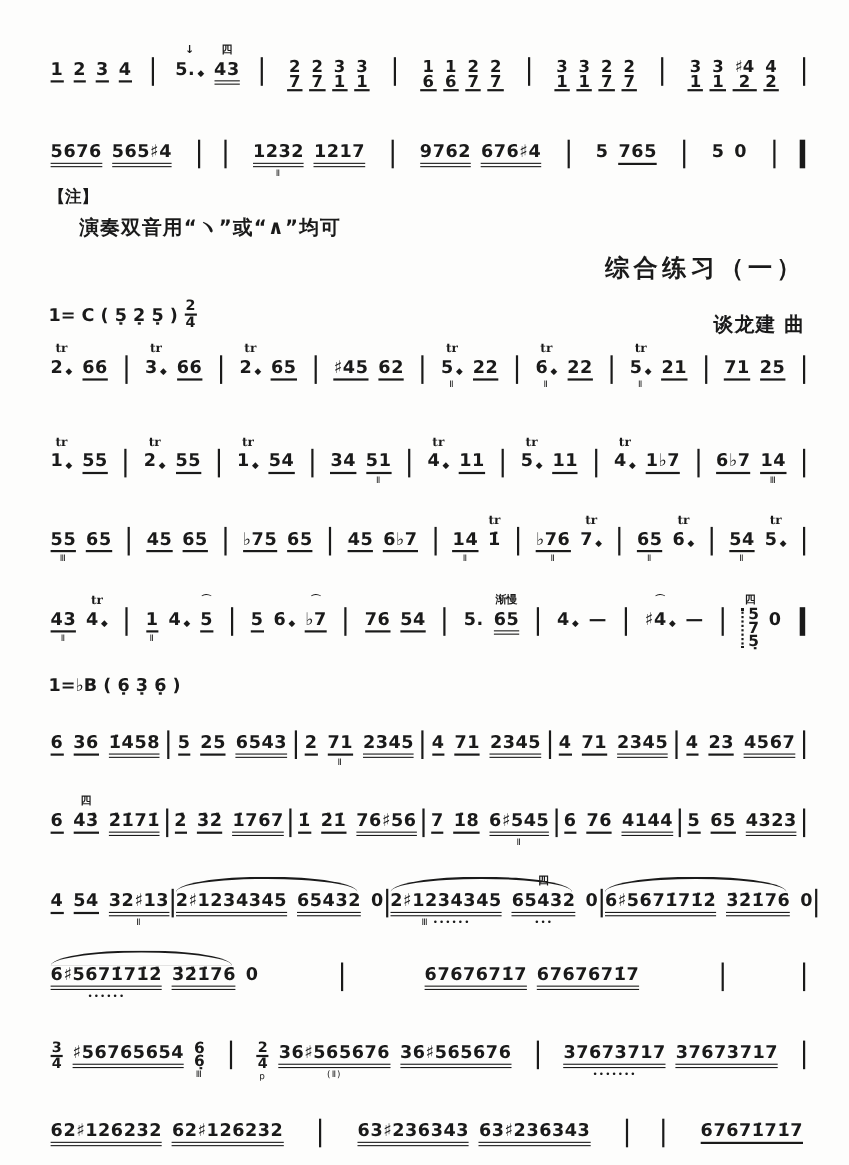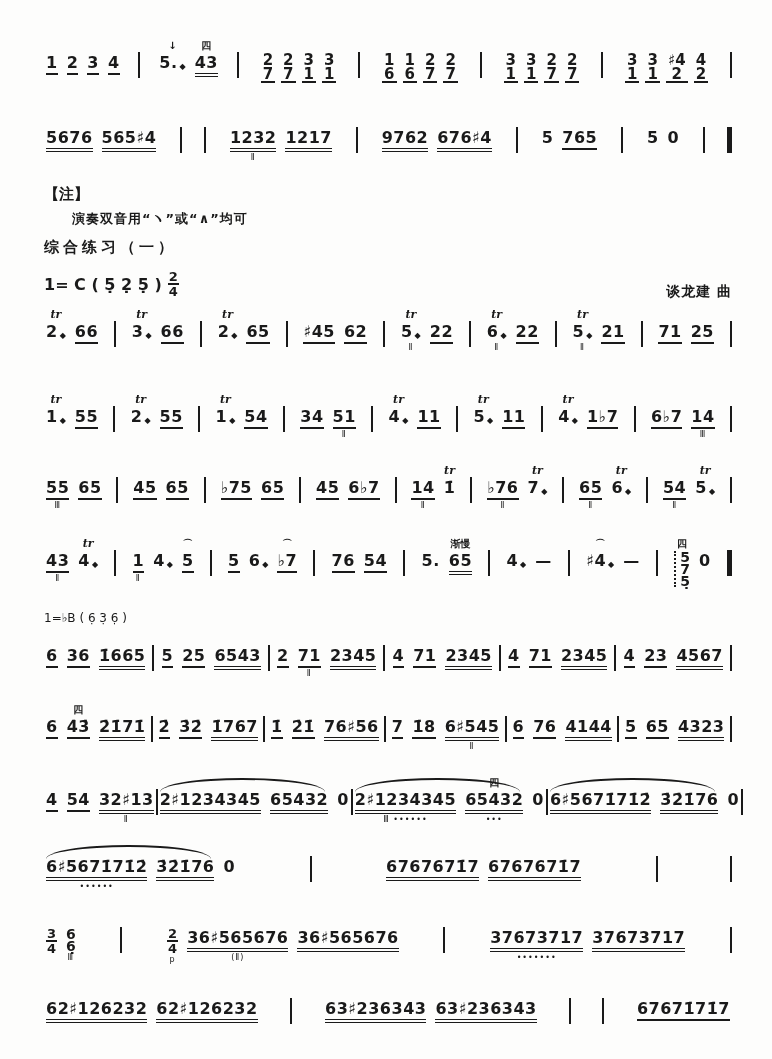--- a/index.html
+++ b/index.html
@@ -5,52 +5,52 @@
   html,body{margin:0;padding:0;background:#f7f7f5;}
   body{width:772px;height:1059px;overflow:hidden;font-family:"DejaVu Sans",sans-serif;color:#1a1a1a;}
   .sheet{background:#fdfdfc;width:772px;height:1059px;box-sizing:border-box;padding:40px 40px 0 44px;}
   
   .system{display:flex;justify-content:space-between;align-items:flex-start;width:100%;}
   .measure{display:flex;align-items:flex-start;gap:9px;position:relative;padding:0 2px;}
   .measure.slur::before{content:"";position:absolute;top:1px;left:2px;right:26px;height:12px;
     border-top:2px solid #1a1a1a;border-radius:50% 50% 0 0 / 100% 100% 0 0;}
   .grp{display:inline-flex;flex-direction:column;align-items:center;}
   .above{height:13px;font-size:9px;line-height:12px;white-space:nowrap;}
-  .above.tr{font-family:"DejaVu Serif",serif;font-style:italic;font-weight:bold;font-size:11px;text-align:right;}
+  .above.tr{font-family:"DejaVu Serif",serif;font-weight:bold;font-size:11px;text-align:right;}
   .above.cn{font-weight:bold;font-size:10px;}
   .nrow{display:flex;align-items:flex-end;}
   .n{font-weight:bold;font-size:16px;line-height:20px;letter-spacing:0.5px;white-space:nowrap;}
   .u1{border-bottom:2px solid #1a1a1a;}
   .u2{border-bottom:4px double #1a1a1a;}
   .below{height:12px;font-size:8px;line-height:11px;letter-spacing:1px;white-space:nowrap;}
   .dia{font-size:8px;margin-left:2px;align-self:flex-end;transform:translateY(-2px);}
   .bar{width:2px;height:26px;background:#1a1a1a;margin-top:12px;flex:none;}
   .bar.thick{width:5px;}
   .pair{display:inline-flex;flex-direction:column;align-items:center;font-weight:bold;
     font-size:15px;line-height:14px;padding:0 2px;margin:0 3px;}
   .chordcol{display:inline-flex;flex-direction:column;align-items:center;font-weight:bold;
     font-size:14px;line-height:12px;}
   .wavy{width:0;height:36px;border-left:2px dotted #1a1a1a;margin:0 4px 0 0;align-self:center;}
   .ts{display:inline-flex;flex-direction:column;align-items:center;font-weight:bold;
     font-size:13px;line-height:11px;}
   .tsline{width:11px;border-top:2px solid #1a1a1a;margin:1px 0;}
   
-  .sys0{margin-bottom:20px}.sys1{margin-bottom:21px}
+  .sys0{margin-bottom:20px}.sys1{margin-bottom:6px}
   .sys2{margin-bottom:38px}.sys3{margin-bottom:24px}.sys4{margin-bottom:26px}.sys5{margin-bottom:12px}
   .sys6{margin-bottom:22px}.sys7{margin-bottom:24px}.sys8{margin-bottom:18px}
   .sys9{margin-bottom:22px}.sys10{margin-bottom:20px}.sys11{margin-bottom:0}
   
   .noteblk{margin:2px 0 10px 0;}
   .notelabel{font-weight:bold;font-size:15px;}
-  .notebody{font-weight:bold;font-size:13px;margin:6px 0 0 28px;letter-spacing:1px;}
-  .title{font-size:15px;font-weight:bold;text-align:left;letter-spacing:4px;margin:8px 0 14px 0;}
-  .keyrow{display:flex;justify-content:space-between;align-items:center;margin:0 0 12px 0;}
+  .notebody{font-weight:bold;font-size:18px;margin:6px 0 0 28px;letter-spacing:1px;}
+  .title{font-size:22px;font-weight:bold;text-align:right;letter-spacing:4px;margin:8px 0 14px 0;}
+  .keyrow{display:flex;justify-content:space-between;align-items:flex-end;margin:0 0 12px 0;}
   .keyleft{font-weight:bold;font-size:16px;display:flex;align-items:center;gap:6px;}
-  .composer{font-weight:bold;font-size:14px;letter-spacing:1px;transform:translateY(8px);}
-  .keychange{font-weight:normal;font-size:12px;margin:0 0 8px 0;}
+  .composer{font-weight:bold;font-size:18px;letter-spacing:1px;transform:translateY(8px);}
+  .keychange{font-weight:bold;font-size:16px;margin:0 0 20px 0;}
 </style>
 </head>
 <body>
 
 <div class="sheet">
   <div>
       <div class="system sys0">
         <span class="measure">
           <span class="grp">
             <span class="above">&nbsp;</span>
@@ -920,21 +920,21 @@
           <span class="grp">
             <span class="above">&nbsp;</span>
             <span class="nrow">
               <span class="n u1">36</span>
             </span>
             <span class="below">&nbsp;</span>
           </span>
           <span class="grp">
             <span class="above">&nbsp;</span>
             <span class="nrow">
-              <span class="n u2">1̇665</span>
+              <span class="n u2">1̇458</span>
             </span>
             <span class="below">&nbsp;</span>
           </span>
         </span>
         <span class="bar"></span>
         <span class="measure">
           <span class="grp">
             <span class="above">&nbsp;</span>
             <span class="nrow">
               <span class="n u1">5</span>
@@ -1345,20 +1345,27 @@
       <div class="system sys10">
         <span class="measure">
           <span class="grp">
             <span class="above">&nbsp;</span>
             <span class="nrow">
               <span class="ts">
                 <span>3</span>
                 <span class="tsline"></span>
                 <span>4</span>
               </span>
+            </span>
+            <span class="below">&nbsp;</span>
+          </span>
+          <span class="grp">
+            <span class="above">&nbsp;</span>
+            <span class="nrow">
+              <span class="n u2">♯56765654</span>
             </span>
             <span class="below">&nbsp;</span>
           </span>
           <span class="grp">
             <span class="above">&nbsp;</span>
             <span class="nrow">
               <span class="chordcol">
                 <span>6</span>
                 <span>6̣</span>
               </span>

